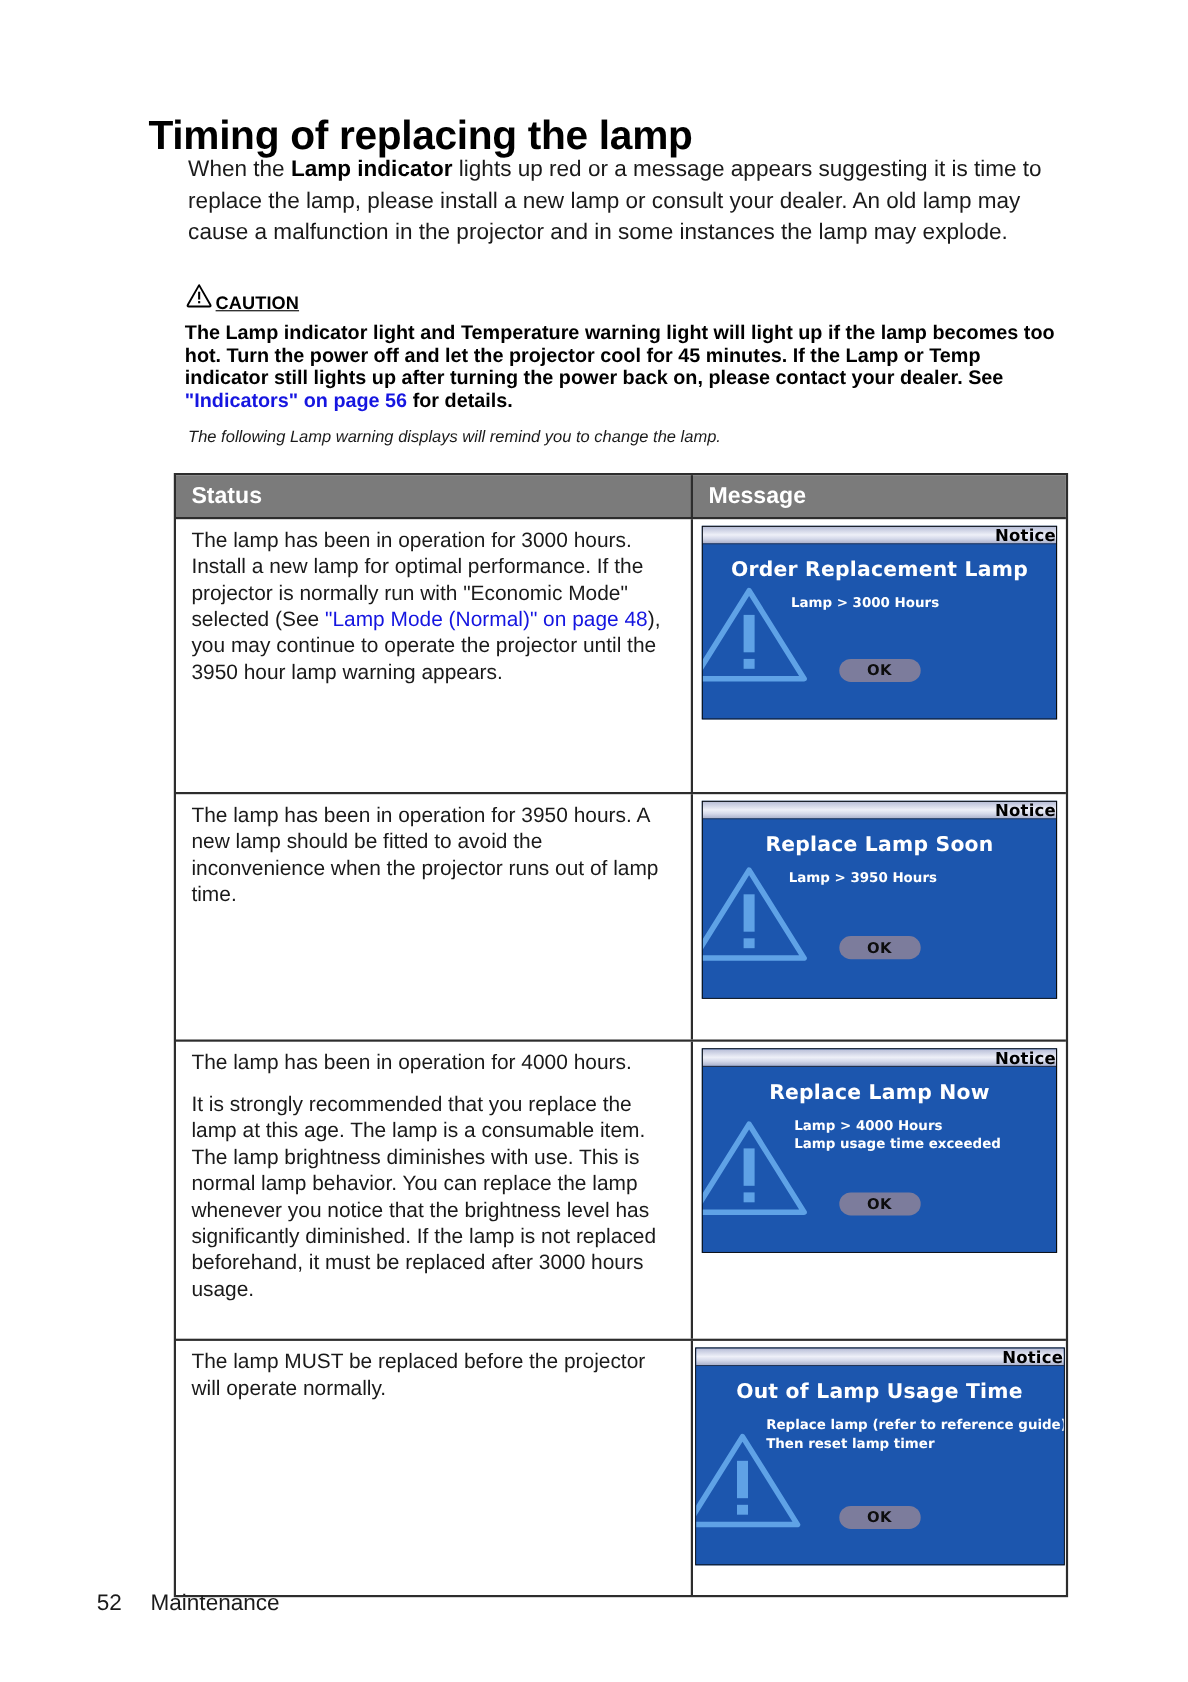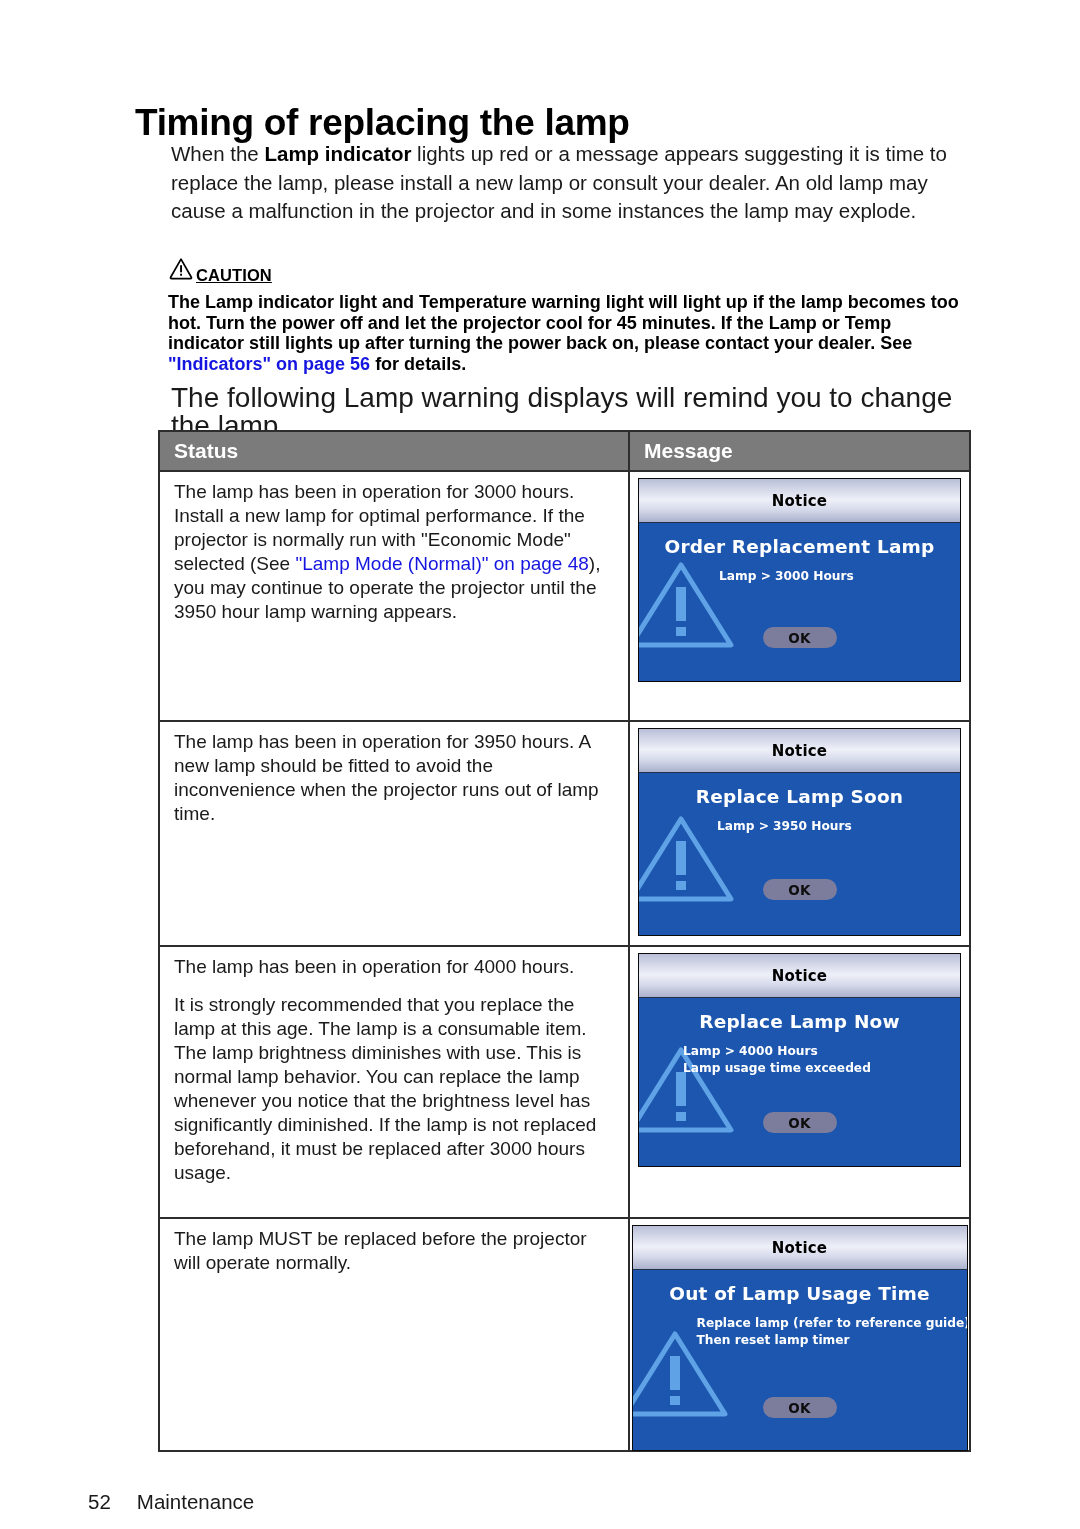--- a/index.html
+++ b/index.html
@@ -74,23 +74,24 @@
     font-weight: bold;
     color: #000;
   }
   .lnk { color: #1515e0; }
 
   .follow-note {
     position: absolute;
     left: 171px;
     top: 384px;
     width: 810px;
-    font-size: 28px;
+    font-size: 15px;
     line-height: 28px;
     color: #1a1a1a;
+    font-style: italic;
   }
 
   
   .tbl {
     position: absolute;
     left: 158px;
     top: 430px;
     width: 813px;
     border: 2px solid #2d2d2d;
     box-sizing: border-box;
@@ -138,26 +139,26 @@
   
   .osd {
     width: 323px;
     background: #1c56ae;
     border: 1px solid #0a0a0a;
     box-sizing: border-box;
     position: relative;
     font-family: "DejaVu Sans", sans-serif;
   }
   .osd-titlebar {
-    height: 44px;
+    height: 16px;
     background: linear-gradient(to bottom, #b9bfd8 0%, #eef0f8 48%, #d5d9ea 72%, #aab1cc 100%);
     border-bottom: 1px solid #22304d;
     display: flex;
     align-items: center;
-    justify-content: center;
+    justify-content: flex-end;
     box-sizing: border-box;
   }
   .osd-title {
     font-size: 15px;
     font-weight: bold;
     color: #000;
     letter-spacing: 0.2px;
   }
   .osd-body {
     position: relative;
@@ -217,39 +218,38 @@
   .osd-v1 .osd-body { height: 158px; }
   .osd-v1 .osd-lines { padding-left: 80px; }
   .osd-v1 .osd-ok-wrap { position: absolute; left: 0; right: 0; bottom: 33px; }
 
   .osd-v2 .osd-body { height: 162px; }
   .osd-v2 .osd-lines { padding-left: 78px; }
   .osd-v2 .osd-ok-wrap { position: absolute; left: 0; right: 0; bottom: 35px; }
 
   .osd-v3 { width: 333px; }
   .osd-v3 .osd-body { height: 168px; }
-  .osd-v3 .osd-lines { padding-left: 44px; }
+  .osd-v3 .osd-lines { padding-left: 83px; }
   .osd-v3 .osd-ok-wrap { position: absolute; left: 0; right: 0; bottom: 33px; }
 
   .osd-v4 { width: 336px; }
   .osd-v4 .osd-body { height: 180px; }
   .osd-v4 .osd-lines { padding-left: 64px; }
   .osd-v4 .osd-ok-wrap { position: absolute; left: 0; right: 0; bottom: 32px; }
 
   
   .footer {
     position: absolute;
     left: 88px;
     top: 1446px;
     display: flex;
     align-items: baseline;
     gap: 26px;
     font-size: 20.5px;
     color: #1a1a1a;
-    margin-top: 44px;
   }
 </style>
 </head>
 <body>
 
 <div class="page">
 
   <h1 class="page-title">Timing of replacing the lamp</h1>
 
   <div class="intro">

